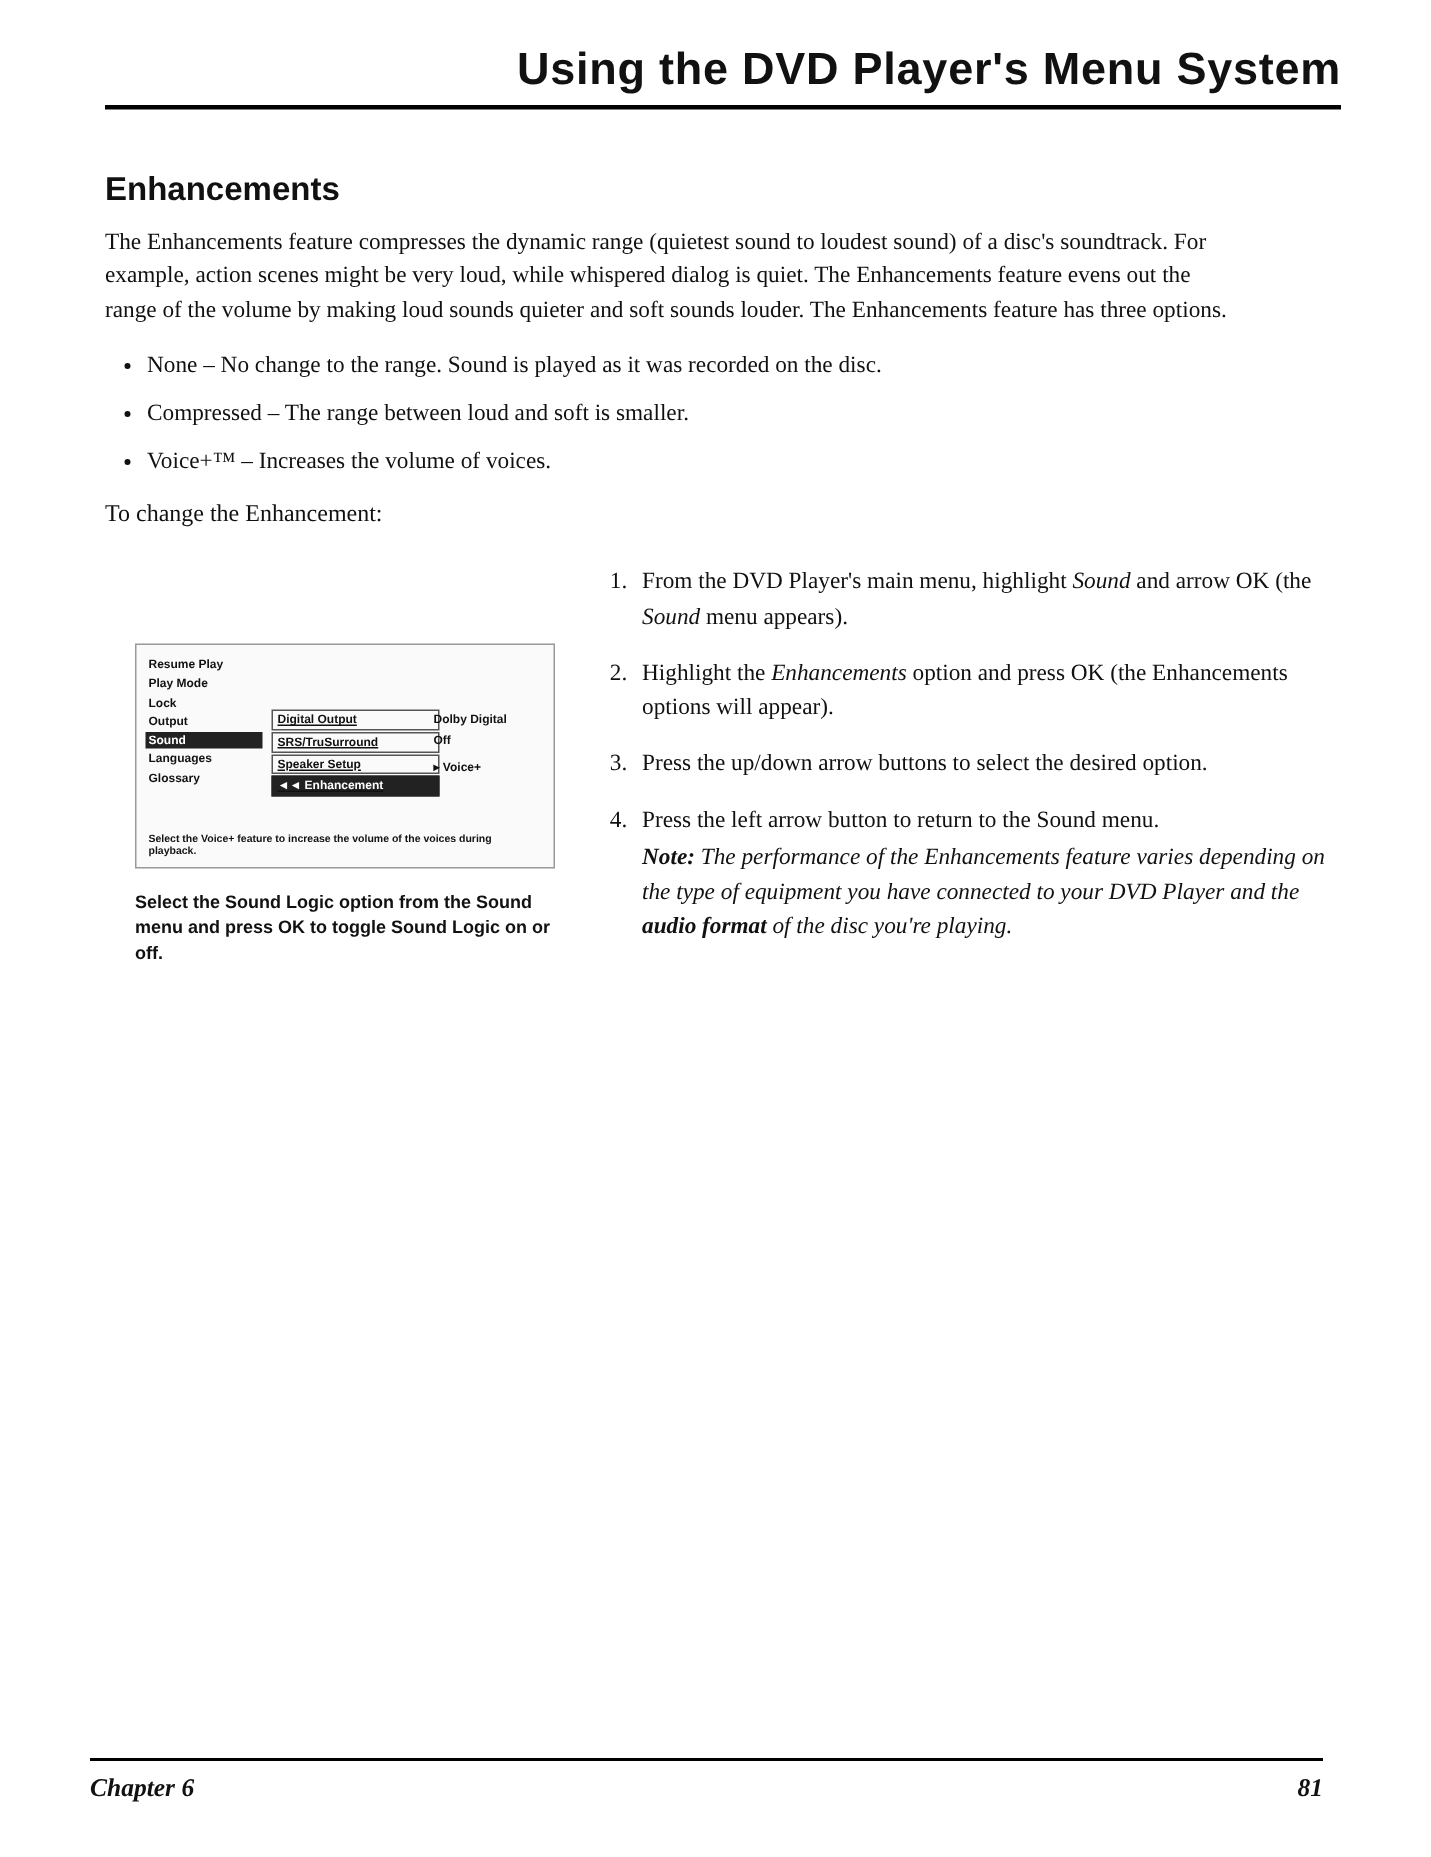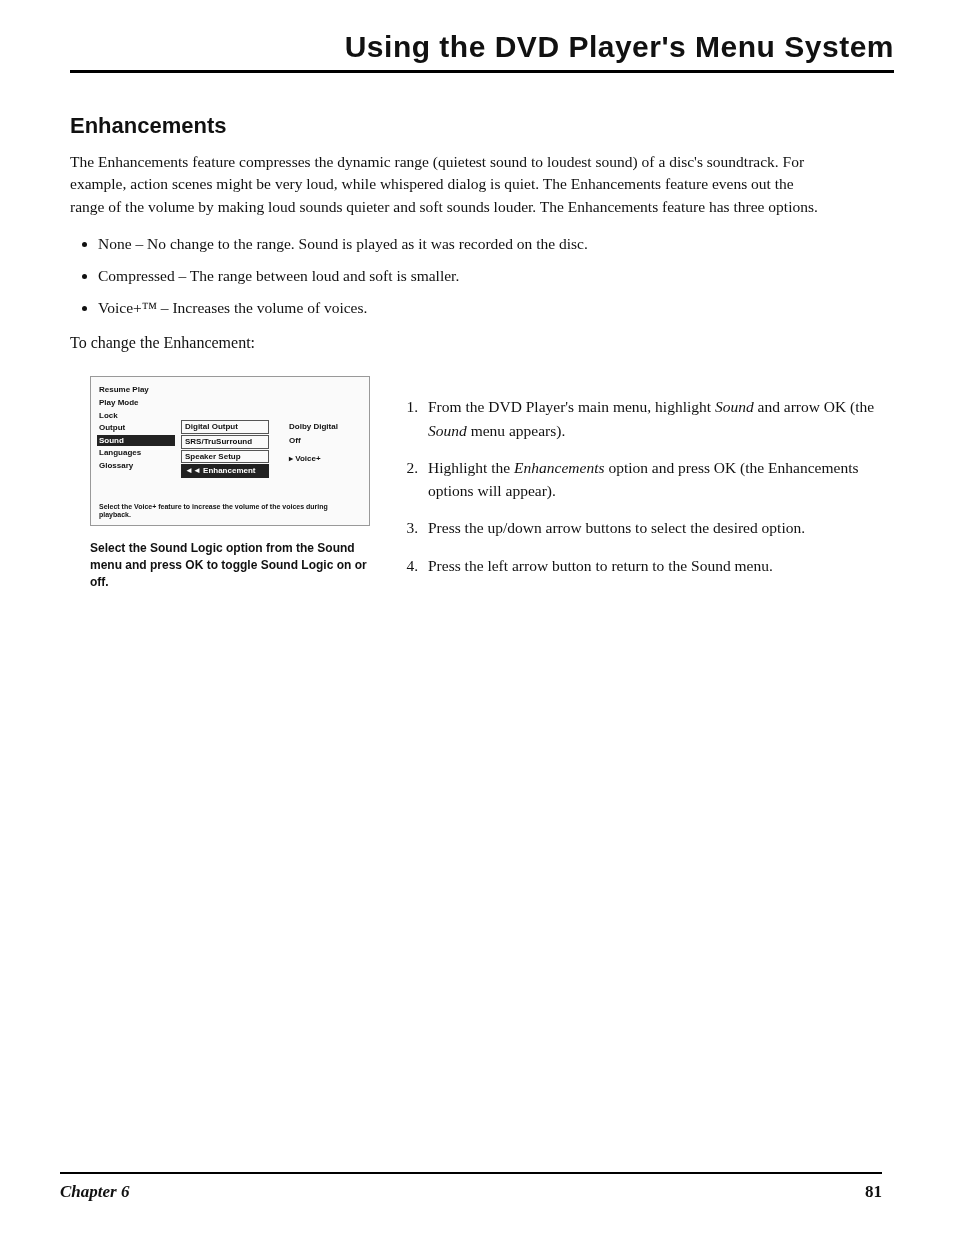--- a/index.html
+++ b/index.html
@@ -89,21 +89,22 @@
     white-space: nowrap;
   }
   .menu-screenshot .ms-left .item.sel {
     background: #222;
     color: #fff;
   }
   .menu-screenshot .ms-mid {
     position: absolute;
     left: 90px;
     top: 42px;
-    width: 88px;
+    width: 112px;
+    text-decoration: underline;
   }
   .menu-screenshot .ms-mid .mitem {
     border: 1px solid #555;
     padding: 1px 3px;
     margin: 1px 0;
     white-space: nowrap;
   }
   .menu-screenshot .ms-mid .mitem.sel {
     background: #222;
     color: #fff;
@@ -171,20 +172,21 @@
     align-items: flex-end;
     font-family: "Times New Roman", serif;
   }
   .footer .chapter {
     font-weight: 700;
     font-style: italic;
     font-size: 17px;
   }
   .footer .pagenum {
     font-weight: 700;
+    font-style: italic;
     font-size: 17px;
   }
 </style>
 </head>
 <body>
 
 <div class="page">
 
   <h1 class="page-title">Using the DVD Player's Menu System</h1>
 
@@ -236,20 +238,23 @@
           <span>From the DVD Player's main menu, highlight </span><em>Sound</em><span> and arrow OK (the </span><em>Sound</em><span> menu appears).</span>
         </li>
         <li>
           <span>Highlight the </span><em>Enhancements</em><span> option and press OK (the Enhancements options will appear).</span>
         </li>
         <li>
           <span>Press the up/down arrow buttons to select the desired option.</span>
         </li>
         <li>
           <span>Press the left arrow button to return to the Sound menu.</span>
+          <div class="note">
+            <span class="bold-up">Note:</span><span> The performance of the Enhancements feature varies depending on the type of equipment you have connected to your DVD Player and the </span><span class="bold-up">audio format</span><span> of the disc you're playing.</span>
+          </div>
         </li>
       </ol>
     </div>
 
   </div>
 
   <div class="footer">
     <span class="chapter">Chapter 6</span>
     <span class="pagenum">81</span>
   </div>

